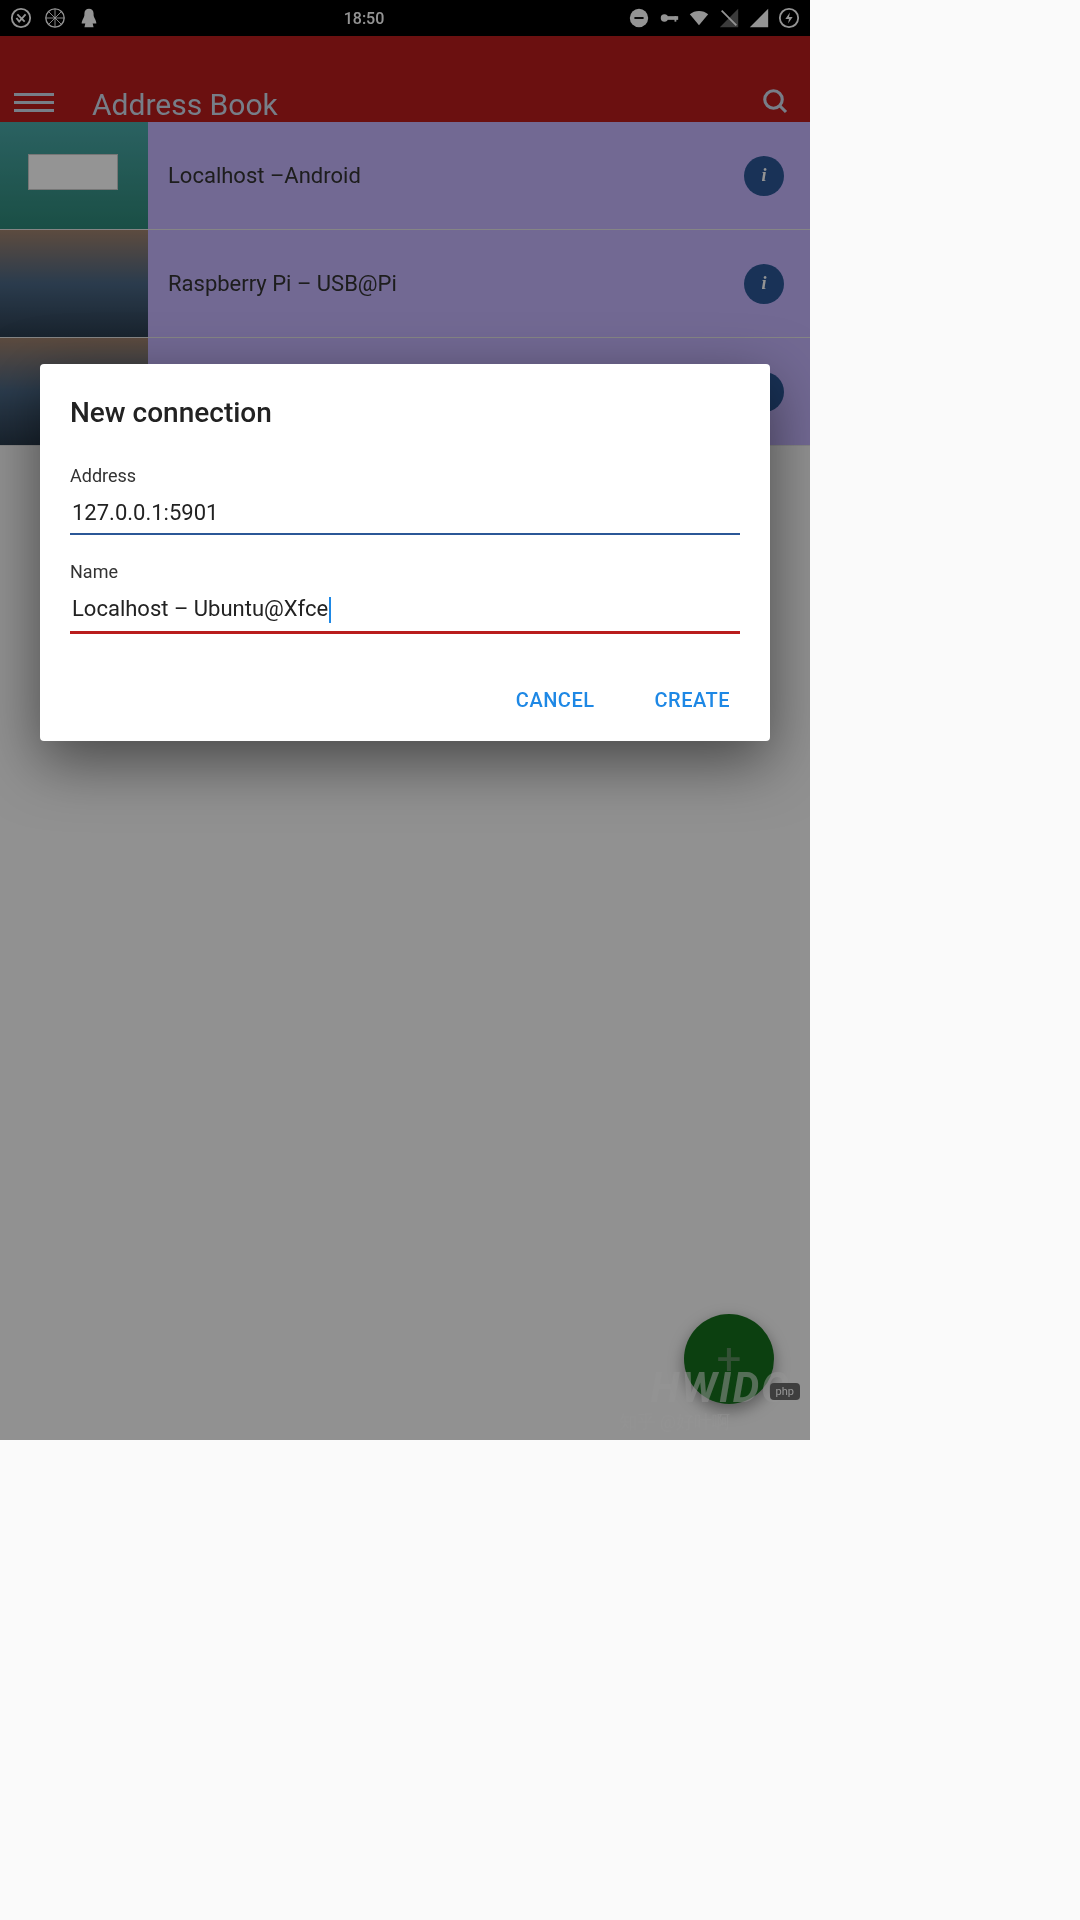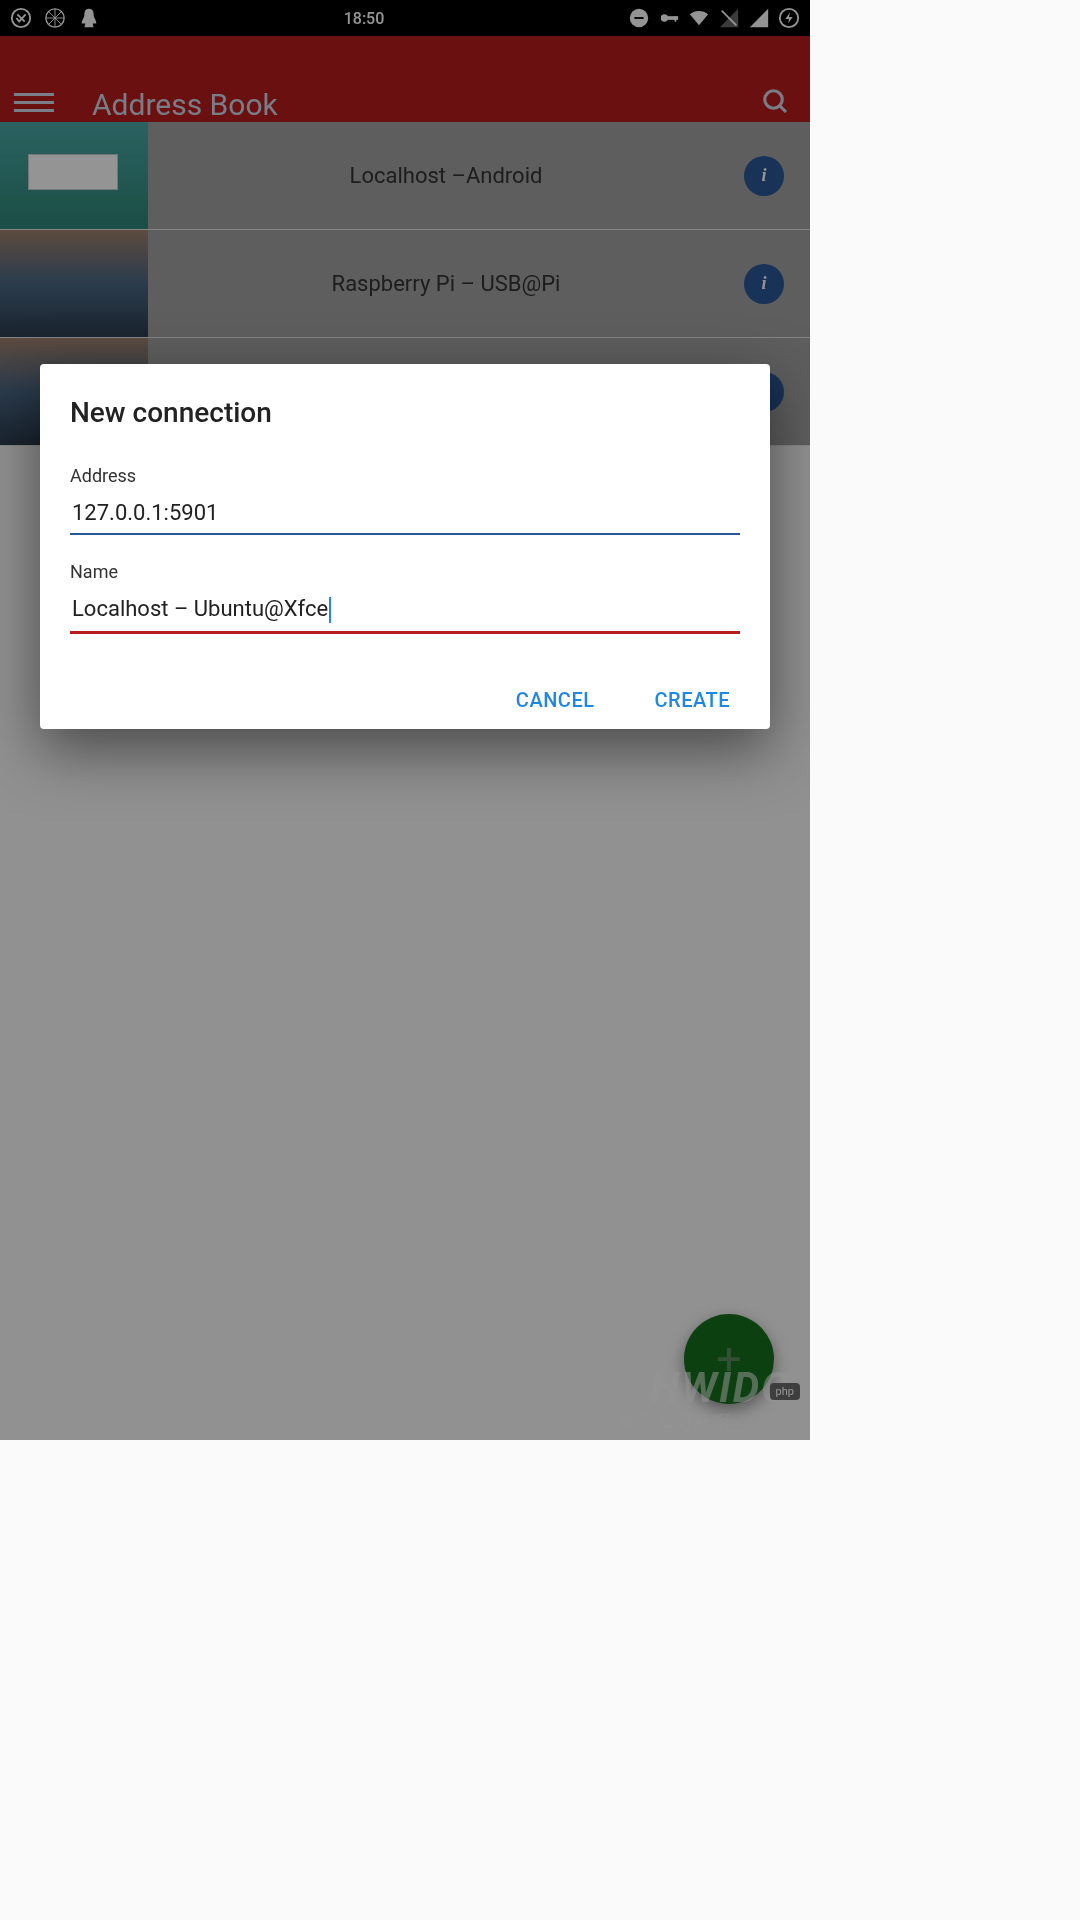--- a/index.html
+++ b/index.html
@@ -14,34 +14,34 @@
     .status-icon svg { width: 100%; height: 100%; }
 
     
     .app-bar { height: 86px; background: #b91c1c; color: #fff; display: flex; align-items: flex-end; padding: 0 14px; }
     .hamburger { width: 40px; height: 40px; display: flex; flex-direction: column; justify-content: center; gap: 5px; margin-right: 38px; cursor: pointer; }
     .hamburger span { height: 3px; background: #cdd9eb; }
     .app-title { flex: 1; font-size: 30px; font-weight: 400; color: #cdd9eb; }
     .search-btn { width: 40px; height: 40px; display: flex; align-items: center; justify-content: center; cursor: pointer; }
 
     
-    .list { background: #a3a3a3; text-align: center; }
+    .list { background: #c4b5fd; }
     .list-item { display: flex; align-items: center; height: 108px; border-bottom: 1px solid #e5e5e5; cursor: pointer; }
     .thumb { width: 148px; height: 100%; background: #4d8bb5; flex-shrink: 0; position: relative; }
     .thumb.teal { background: linear-gradient(180deg, #4aa8a8, #2e8878); }
     .thumb.dawn { background: linear-gradient(180deg, #a0826d 0%, #4a6785 50%, #2c3e50 100%); }
     .thumb-window { position: absolute; top: 32px; left: 28px; width: 90px; height: 36px; background: #fff; border: 1px solid #ccc; }
     .item-label { flex: 1; padding: 0 20px; font-size: 22px; color: #333; }
     .info-btn { width: 40px; height: 40px; border-radius: 50%; background: #2b5797; color: #fff; display: flex; align-items: center; justify-content: center; font-family: Georgia, serif; font-style: italic; font-weight: bold; font-size: 18px; margin-right: 26px; cursor: pointer; }
 
     
     .scrim { position: absolute; inset: 0; background: rgba(0,0,0,0.42); }
 
     
-    .dialog { position: absolute; top: 364px; left: 40px; right: 40px; background: #fff; border-radius: 4px; box-shadow: 0 20px 60px rgba(0,0,0,0.5); padding: 32px 30px 9px; }
+    .dialog { position: absolute; top: 364px; left: 40px; right: 40px; background: #fff; border-radius: 4px; box-shadow: 0 20px 60px rgba(0,0,0,0.5); padding: 32px 30px 21px; }
     .dialog-title { font-size: 28px; font-weight: 500; color: #222; margin-bottom: 36px; }
     .field-label { font-size: 18px; color: #333; margin-bottom: 8px; margin-top: 8px; }
     .field-input { width: 100%; border: none; border-bottom: 2px solid #2b5797; font-size: 22px; padding: 6px 2px 8px; outline: none; margin-bottom: 18px; color: #222; background: transparent; }
     .cursor { display: inline-block; width: 2px; height: 26px; background: #1e88e5; vertical-align: middle; margin-left: 1px; }
     .input-display { width: 100%; border-bottom: 3px solid #b91c1c; font-size: 22px; padding: 6px 2px 8px; margin-bottom: 18px; color: #222; }
     .dialog-actions { display: flex; justify-content: flex-end; gap: 52px; margin-top: 46px; padding-right: 6px; }
     .dialog-btn { background: none; border: none; color: #1e88e5; font-size: 20px; font-weight: 500; letter-spacing: 0.5px; cursor: pointer; padding: 8px 4px; }
 
     
     .fab { position: absolute; bottom: 36px; right: 36px; width: 90px; height: 90px; border-radius: 50%; background: #166f1c; color: #5a8c5e; display: flex; align-items: center; justify-content: center; font-size: 44px; box-shadow: 0 6px 16px rgba(0,0,0,0.4); cursor: pointer; }

